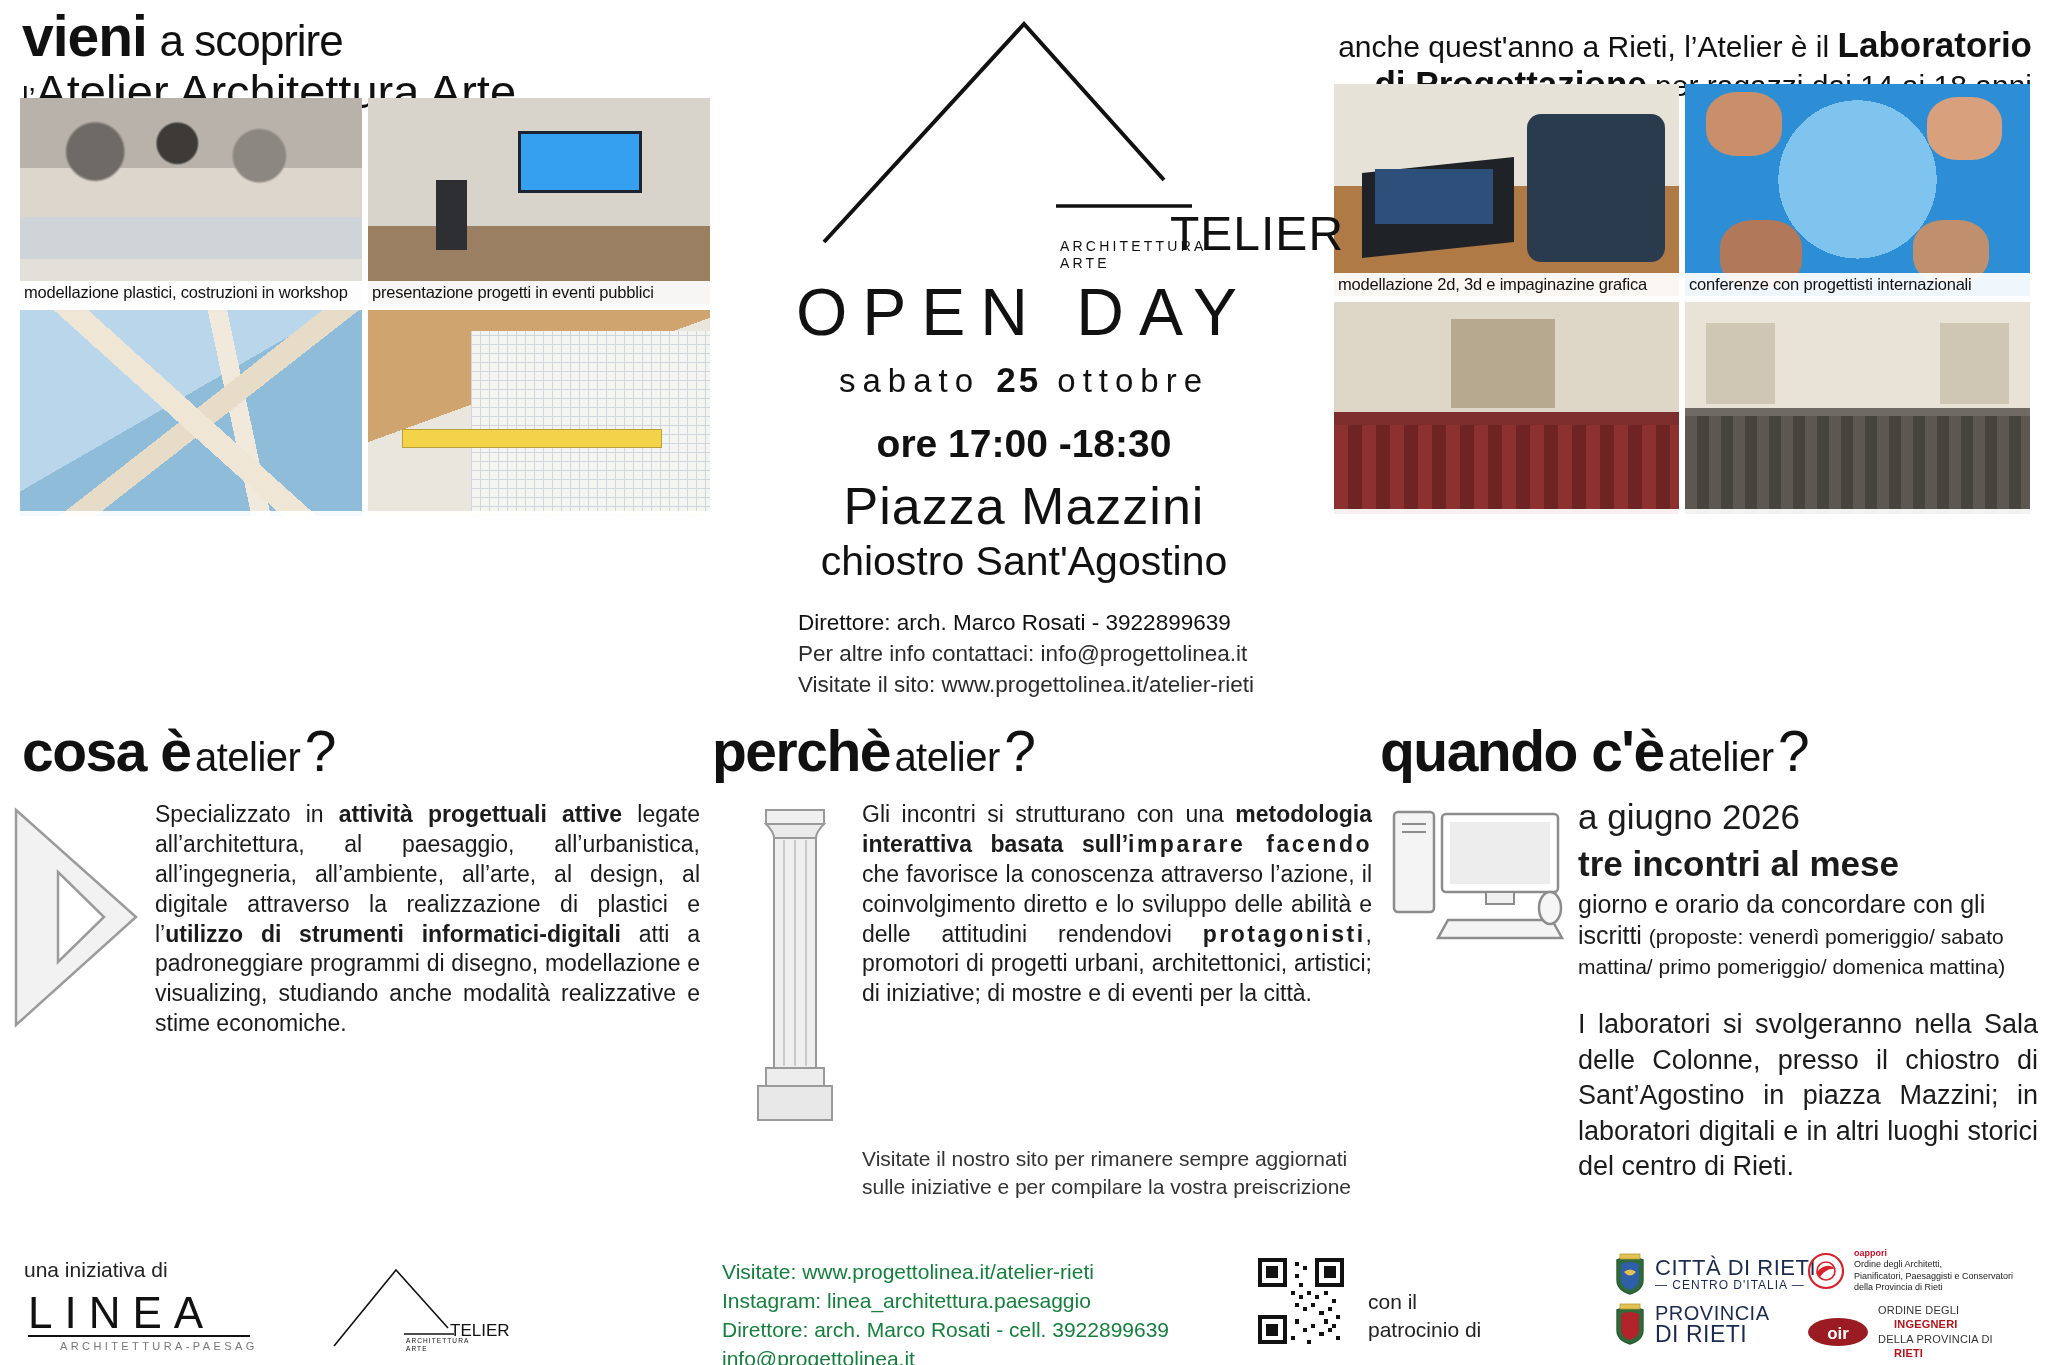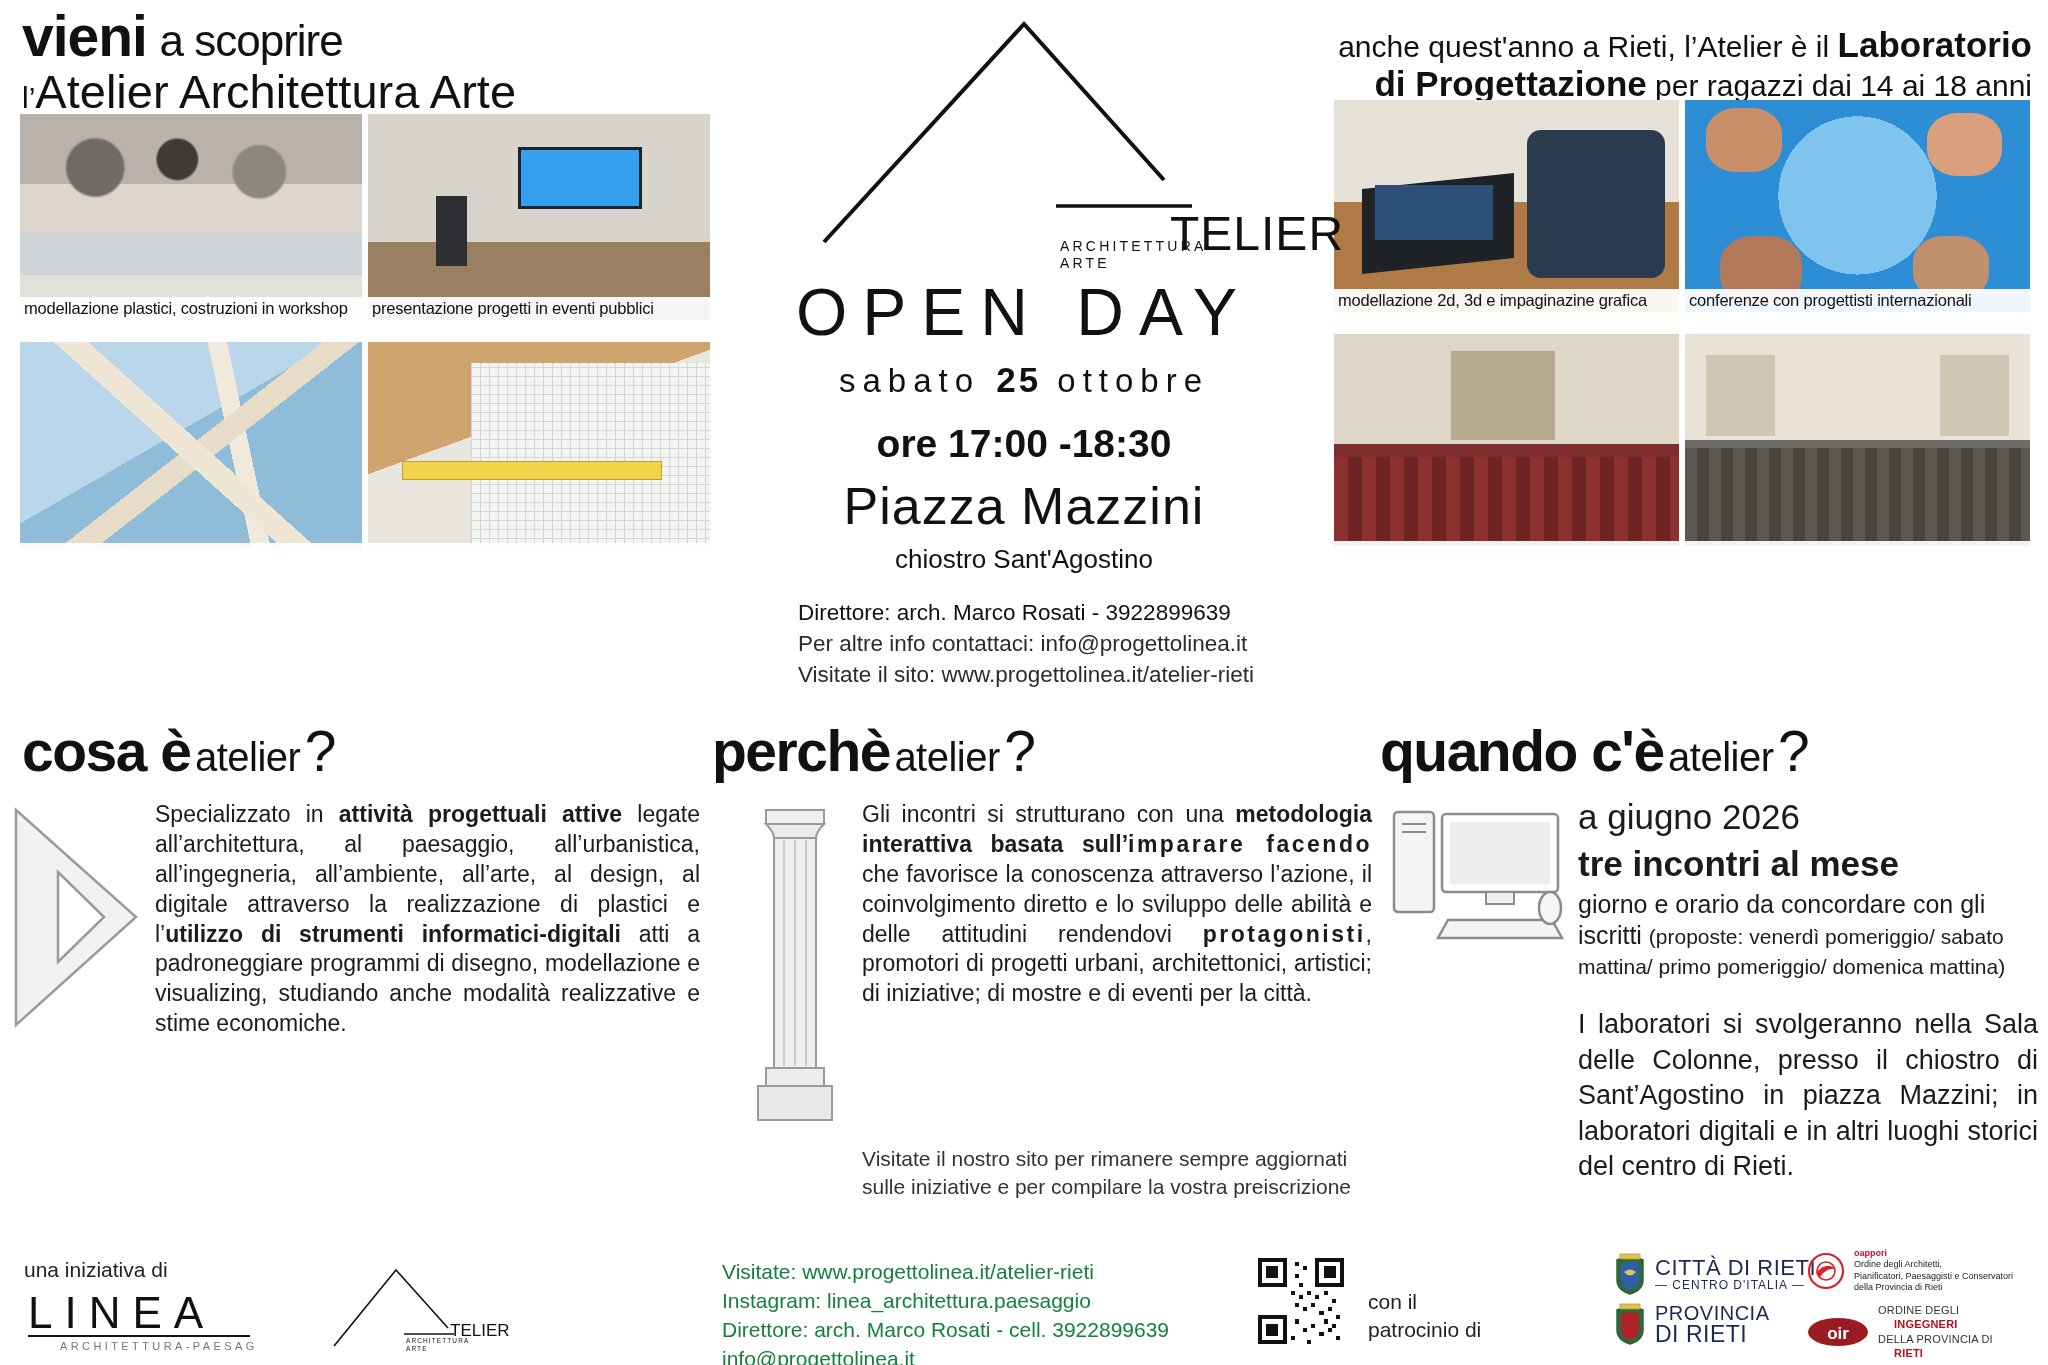--- a/index.html
+++ b/index.html
@@ -25,21 +25,21 @@
   .hl-right { position: absolute; right: 16px; top: 26px; width: 700px; text-align: right;
               font-family: "Liberation Sans", sans-serif; }
   .hl-right div { line-height: 1.08; white-space: nowrap; font-stretch: condensed; }
   .hl-right .r1 { font-size: 30px; }
   .hl-right .r1 b { font-size: 35px; font-weight: 700; }
   .hl-right .r2 { font-size: 30px; margin-top: 1px; }
   .hl-right .r2 b { font-size: 35px; font-weight: 700; }
 
   
   .photos { position: absolute; display: grid; grid-template-columns: 1fr 1fr; gap: 6px; }
-  .photo { position: relative; overflow: hidden; margin-top: 16px; }
+  .photo { position: relative; overflow: hidden; }
   .photo .cap {
     position: absolute; left: 0; bottom: 0; right: 0;
     background: rgba(255,255,255,0.93);
     font-size: 16.5px; padding: 2px 4px 3px 4px;
     line-height: 1.1; white-space: nowrap; color: #111;
     font-stretch: condensed; letter-spacing: -0.2px;
   }
   .grid-left  { left: 20px;  top: 98px; width: 690px; }
   .grid-right { right: 18px; top: 84px; width: 696px; }
 
@@ -52,21 +52,21 @@
   .logo-wrap svg { display: block; }
   .logo-sub { position: absolute; left: 266px; top: 228px; text-align: left;
               font-size: 14px; letter-spacing: 3.2px; line-height: 1.22; color: #111; }
   .logo-telier { position: absolute; left: 376px; top: 196px; font-size: 48px;
                  letter-spacing: 1px; color: #111; }
   .openday { font-size: 66px; letter-spacing: 15px; margin-top: 2px; font-weight: 400; }
   .sabato { font-size: 33px; letter-spacing: 7px; margin-top: 10px; }
   .sabato b { font-weight: 700; letter-spacing: 3px; font-size: 35px; }
   .ora { font-size: 39px; font-weight: 700; margin-top: 22px; letter-spacing: 0px; }
   .piazza { font-size: 52px; margin-top: 10px; letter-spacing: 1px; }
-  .chiostro { font-size: 26px; margin-top: 8px; }
+  .chiostro { font-size: 41px; margin-top: 2px; }
   .c-contacts { margin-top: 22px; text-align: left; padding-left: 98px; }
   .c-contacts .cc { font-size: 22.5px; line-height: 1.38; color: #2b2b2b; }
   .c-contacts .cc.bold { color: #111; }
 
   
   .q-head { position: absolute; white-space: nowrap; }
   .q-head .big { font-size: 57px; font-weight: 700; letter-spacing: -1.5px; font-stretch: condensed; }
   .q-head .mid { font-size: 40px; font-weight: 400; letter-spacing: -0.5px; }
   .q-head .qm  { font-size: 57px; font-weight: 400; }
   #q1 { left: 22px;   top: 718px; }

